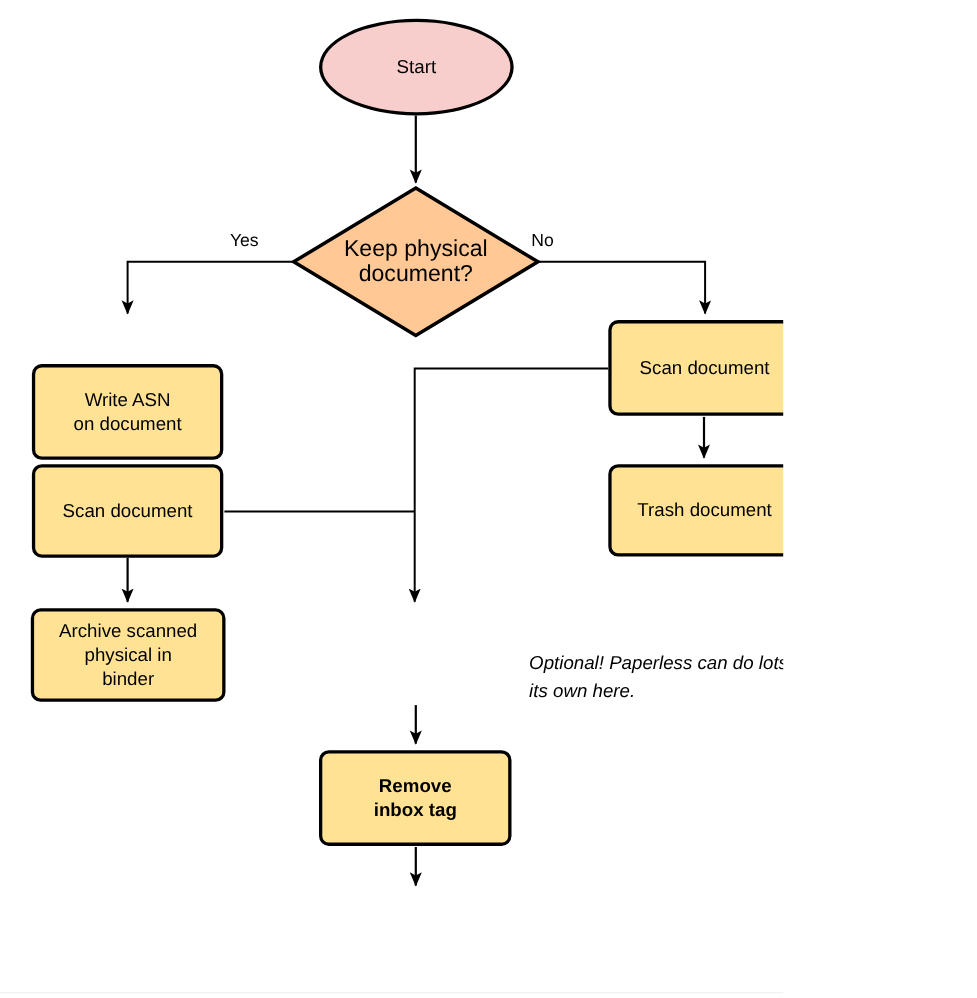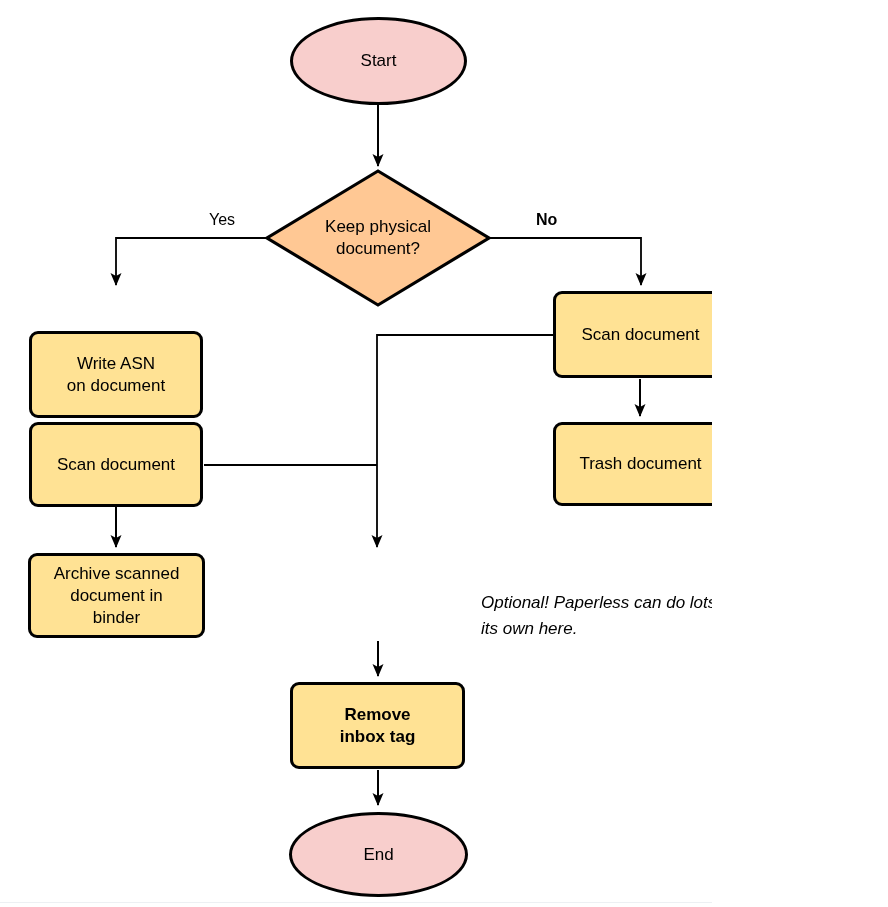--- a/index.html
+++ b/index.html
@@ -44,21 +44,21 @@
     border-radius: 50%;
   }
 
   .decision-label {
     position: absolute;
     display: flex;
     align-items: center;
     justify-content: center;
     text-align: center;
     white-space: pre-line;
-    font-size: 17px;
+    font-size: 21px;
     line-height: 22px;
   }
 
   .edge-label {
     position: absolute;
     font-size: 16px;
     line-height: 18px;
     color: #000000;
   }
 
@@ -88,21 +88,21 @@
   #node-write-asn    { left: 29px;  top: 291px; width: 174px; height: 87px; margin-top: 40px; }
   #node-scan-left    { left: 29px;  top: 422px; width: 174px; height: 85px; }
   #node-archive      { left: 28px;  top: 553px; width: 177px; height: 85px; }
   #node-scan-right   { left: 553px; top: 291px; width: 175px; height: 87px; }
   #node-trash        { left: 553px; top: 422px; width: 175px; height: 84px; }
   #node-tagging      { left: 290px; top: 553px; width: 178px; height: 87px; }
   #node-remove-inbox { left: 290px; top: 682px; width: 175px; height: 87px; font-weight: bold; }
   #node-end          { left: 289px; top: 812px; width: 179px; height: 85px; }
   #decision-label    { left: 277px; top: 176px; width: 202px; height: 124px; }
   #edge-label-yes    { left: 209px; top: 211px; }
-  #edge-label-no     { left: 536px; top: 211px; font-weight: bold; }
+  #edge-label-no     { left: 483px; top: 211px; }
 </style>
 </head>
 <body>
 
 <div class="canvas">
 
   <svg class="edge-layer" width="888" height="907" viewBox="0 0 888 907" fill="none" xmlns="http://www.w3.org/2000/svg">
     <defs>
       <marker id="arrow" markerUnits="userSpaceOnUse" markerWidth="15" markerHeight="13" refX="12" refY="5.5" orient="auto">
         <path d="M 0 0 L 13 5.5 L 0 11 L 3 5.5 Z" fill="#000000"></path>
@@ -144,40 +144,37 @@
     <span>Write ASN
 on document</span>
   </div>
 
   <div class="node process" id="node-scan-left">
     <span>Scan document</span>
   </div>
 
   <div class="node process" id="node-archive">
     <span>Archive scanned
-document in
+physical in
 binder</span>
   </div>
 
   <div class="node process" id="node-scan-right">
     <span>Scan document</span>
   </div>
 
   <div class="node process" id="node-trash">
     <span>Trash document</span>
   </div>
 
 
   <div class="node process" id="node-remove-inbox">
     <span>Remove
 inbox tag</span>
   </div>
 
-  <div class="node terminal" id="node-end">
-    <span>End</span>
-  </div>
 
   <div class="note">Optional! Paperless can do lots of work on
 its own here.</div>
 
   <div class="bottom-rule"></div>
 
 </div>
 
 </body></html>

